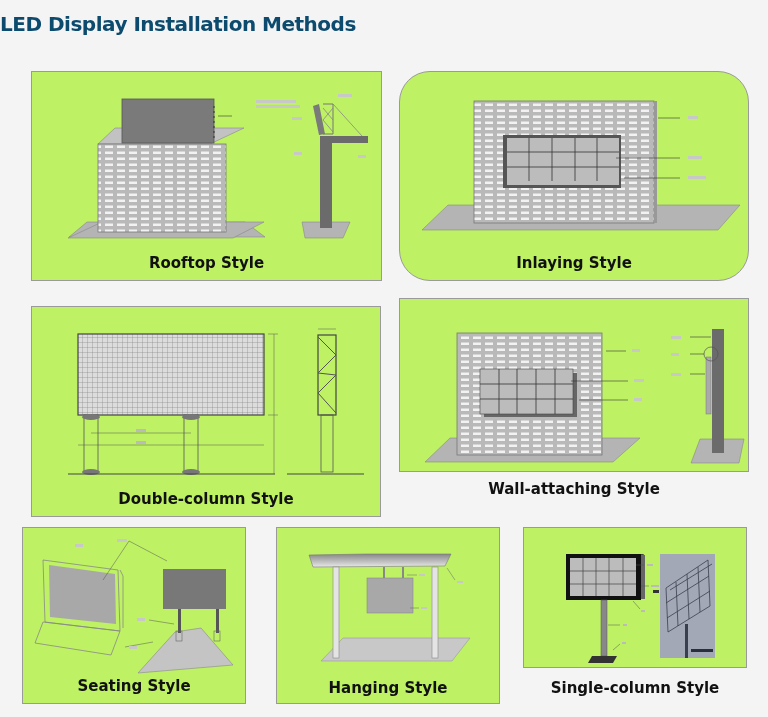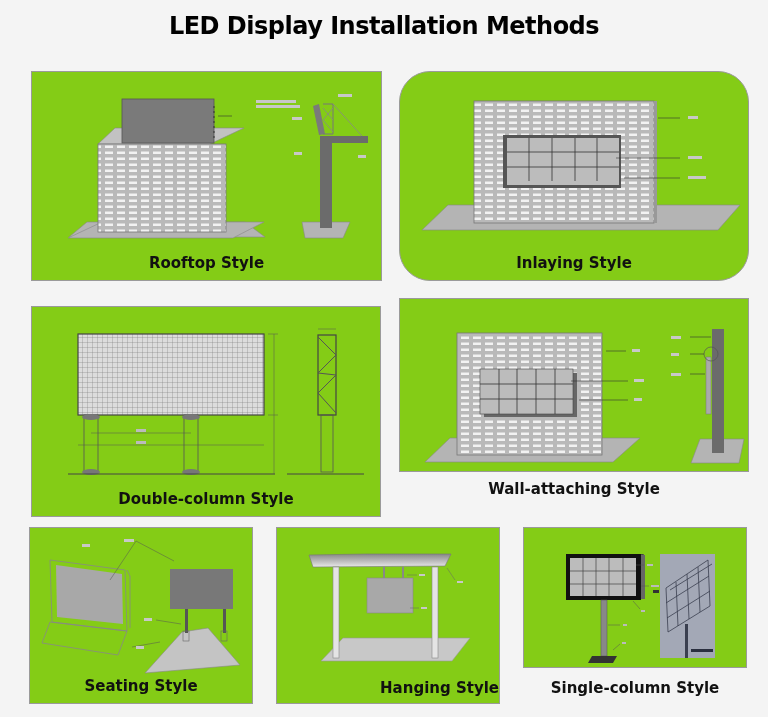--- a/index.html
+++ b/index.html
@@ -1,24 +1,24 @@
 <!DOCTYPE html>
 <html><head>
 <meta charset="utf-8">
 <style>
   * { box-sizing: border-box; margin: 0; padding: 0; }
   html, body { width: 768px; height: 717px; background: #f4f4f4; overflow: hidden; }
   body { position: relative; font-family: "DejaVu Sans", sans-serif; }
   .title {
-    position: absolute; left: 0; top: 12px; width: 768px; text-align: center;
-    font-family: "DejaVu Sans", sans-serif; font-weight: bold; font-size: 24px;
-    color: #000000; letter-spacing: -0.5px;
+    position: absolute; left: 0; top: 12px; width: 768px; 
+    font-family: "DejaVu Sans", sans-serif; font-weight: bold; font-size: 20px;
+    color: #0c4a6e; letter-spacing: -0.5px;
   }
   .card {
-    position: absolute; background: #84cc16; border: 1px solid #9a9a9a;
+    position: absolute; background: #bef264; border: 1px solid #9a9a9a;
   }
   .card svg { position: absolute; left: 0; top: 0; }
   .caption {
     position: absolute; left: 0; width: 100%; text-align: center;
     font-family: "DejaVu Sans", sans-serif; font-weight: bold; font-size: 15px; color: #111;
   }
 </style>
 </head>
 <body>
 
@@ -175,21 +175,21 @@
       <line x1="290" y1="55" x2="304" y2="55"></line>
       <line x1="290" y1="75" x2="305" y2="75"></line>
     </g>
     <rect x="271" y="37" width="10" height="3" fill="#c8c8c8"></rect>
     <rect x="271" y="54" width="8" height="3" fill="#c8c8c8"></rect>
     <rect x="271" y="74" width="10" height="3" fill="#c8c8c8"></rect>
   </svg>
   <div class="caption" style="top:181px;">Wall-attaching Style</div>
 </div>
 
-<div class="card" style="left:29px;top:527px;width:224px;height:177px;">
+<div class="card" style="left:22px;top:527px;width:224px;height:177px;">
   <svg width="224" height="177" viewBox="0 0 224 177">
     <polygon points="20,32 95,42 97,103 22,94" fill="none" stroke="#888" stroke-width="0.8"></polygon>
     <polygon points="26,37 92,46 93,96 27,89" fill="#a8a8a8"></polygon>
     <polygon points="20,94 97,103 88,127 12,115" fill="none" stroke="#888" stroke-width="0.8"></polygon>
     <line x1="97" y1="42" x2="100" y2="48" stroke="#888" stroke-width="0.8"></line>
     <line x1="100" y1="48" x2="100" y2="100" stroke="#888" stroke-width="0.8"></line>
     <polygon points="125,145 220,137 188,100 162,104" fill="#c4c4c4" stroke="#888" stroke-width="0.6" transform="translate(-10,0)"></polygon>
     <rect x="140" y="41" width="63" height="40" fill="#787878"></rect>
     <rect x="155" y="81" width="3" height="24" fill="#555"></rect>
     <rect x="193" y="81" width="3" height="24" fill="#555"></rect>
@@ -226,21 +226,21 @@
     <rect x="90" y="50" width="46" height="35" fill="#a8a8a8" stroke="#888" stroke-width="0.6"></rect>
     <g stroke="#666" stroke-width="0.5">
       <line x1="130" y1="47" x2="140" y2="47"></line>
       <line x1="133" y1="80" x2="142" y2="80"></line>
       <line x1="170" y1="40" x2="178" y2="52"></line>
     </g>
     <rect x="142" y="46" width="6" height="2" fill="#c8c8c8"></rect>
     <rect x="144" y="79" width="6" height="2" fill="#c8c8c8"></rect>
     <rect x="180" y="53" width="6" height="2" fill="#c8c8c8"></rect>
   </svg>
-  <div class="caption" style="top:151px;text-align:right;">Hanging Style</div>
+  <div class="caption" style="top:151px;">Hanging Style</div>
 </div>
 
 <div class="card" style="left:523px;top:527px;width:224px;height:141px;">
   <svg width="224" height="177" viewBox="0 0 224 177">
     <polygon points="45,26 120,26 116,33 42,33" fill="#444"></polygon>
     <rect x="42" y="26" width="75" height="46" fill="#111"></rect>
     <rect x="117" y="27" width="4" height="44" fill="#666"></rect>
     <rect x="46" y="30" width="66" height="38" fill="#bcbcbc"></rect>
     <g stroke="#444" stroke-width="0.7">
       <line x1="59" y1="30" x2="59" y2="68"></line>

